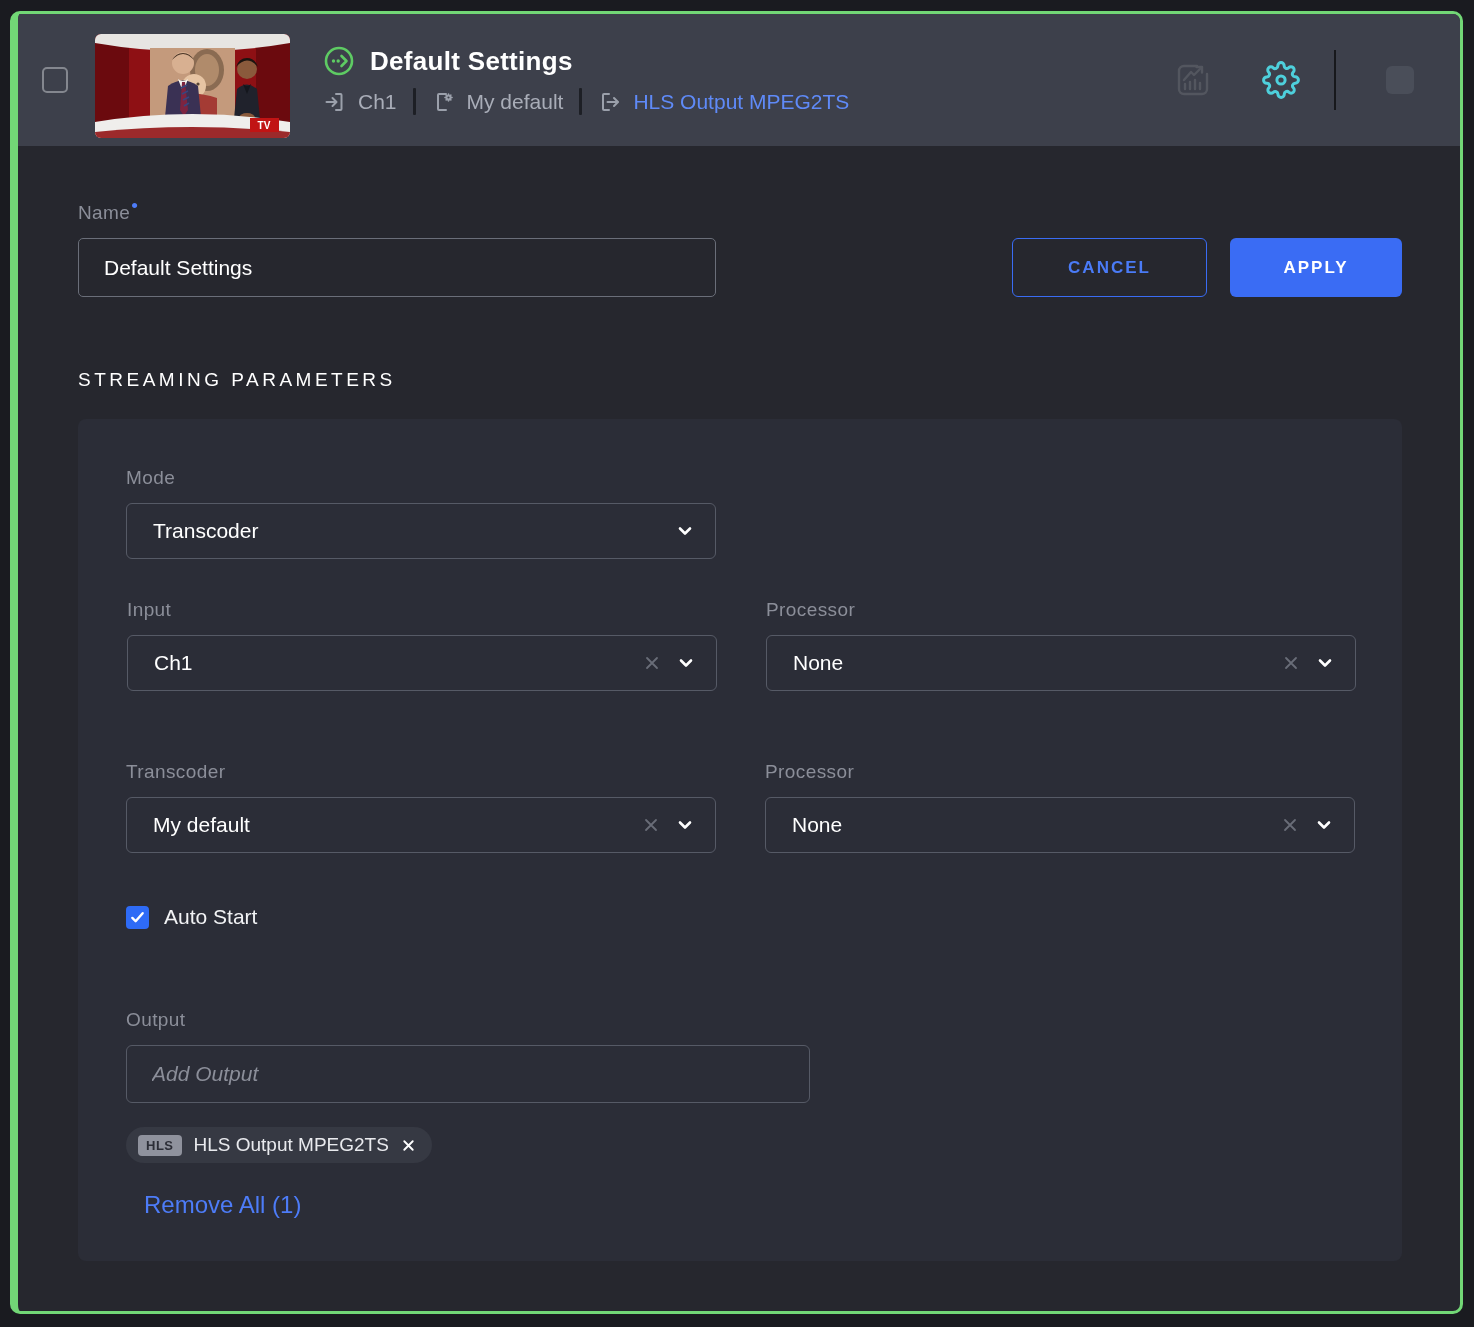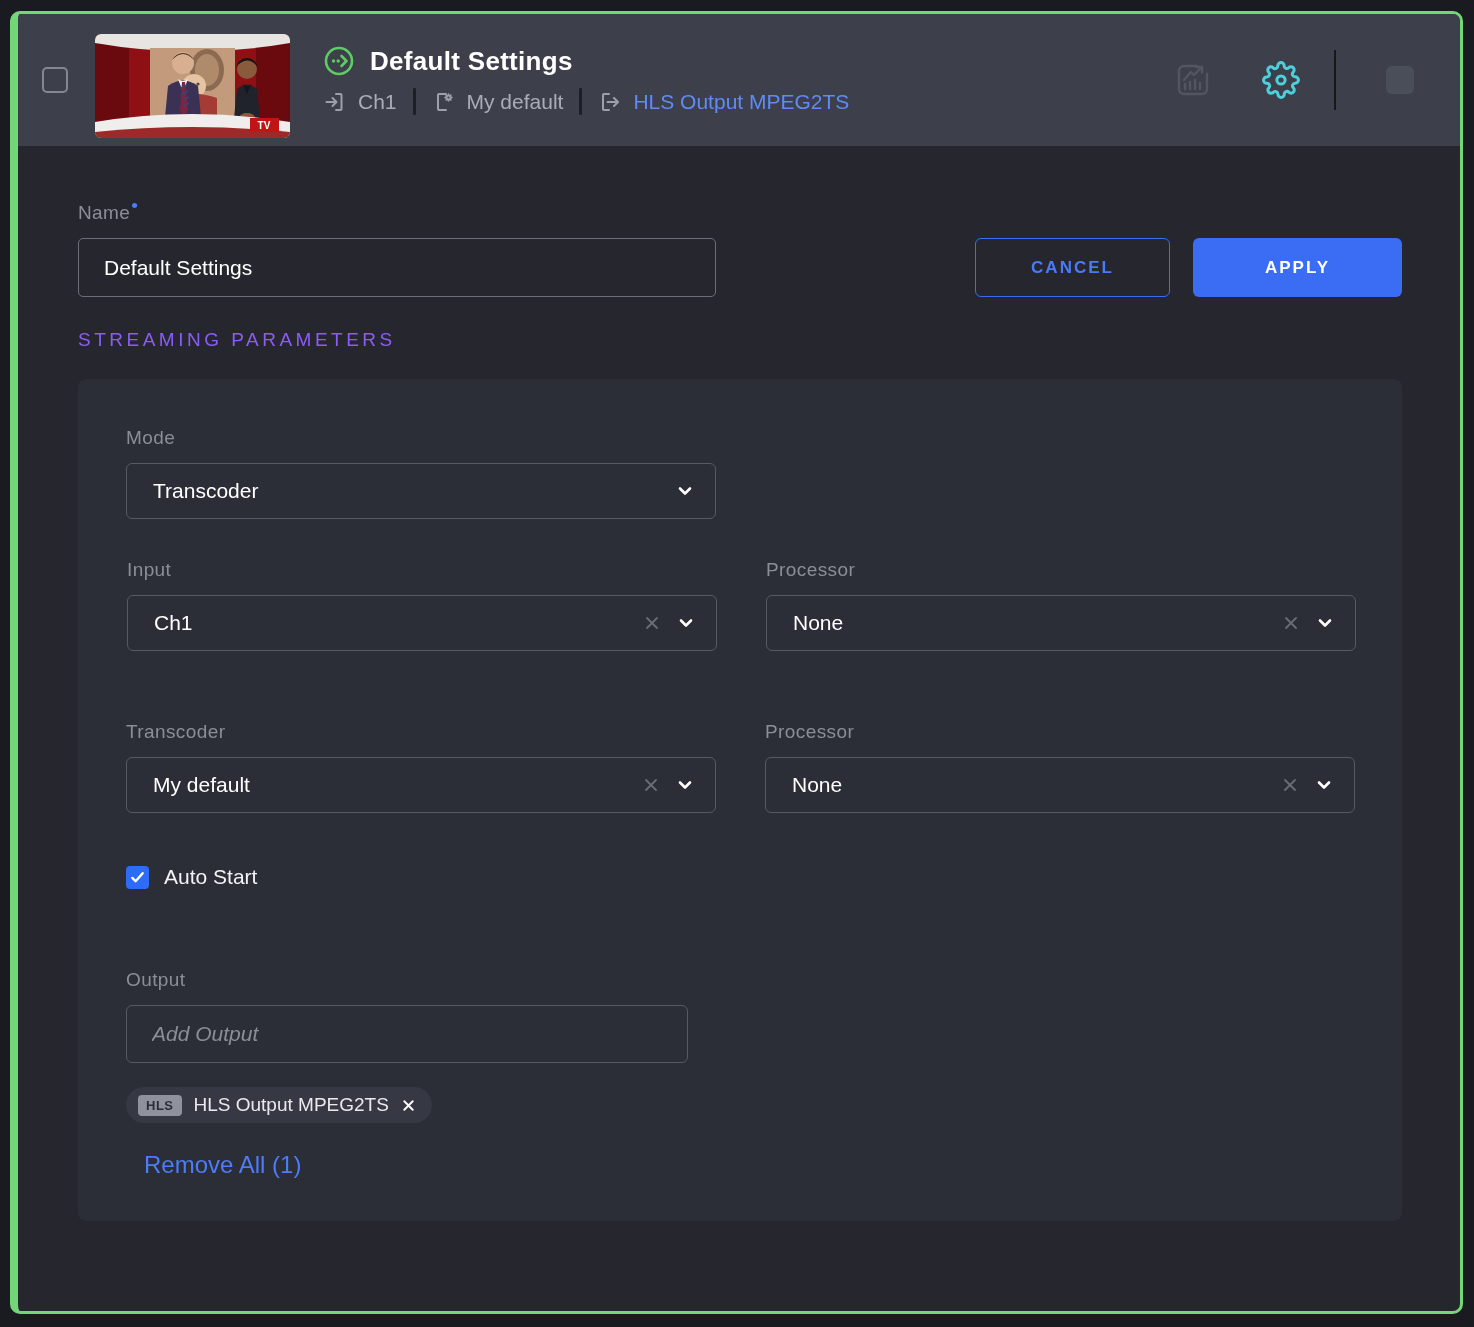--- a/index.html
+++ b/index.html
@@ -37,25 +37,25 @@
   .name-row { margin-top:14px; display:flex; align-items:center; }
   .name-input {
     width:638px; height:59px; background:transparent; border:1px solid #6a6e79; border-radius:5px;
     color:#ffffff; font-size:21px; padding:0 25px; font-family:"Liberation Sans", sans-serif; outline:none;
   }
   .btn-cancel {
     margin-left:auto; width:195px; height:59px; background:transparent; border:1px solid #3a6cf4; border-radius:6px;
     color:#4a7bf7; font-size:17px; font-weight:bold; letter-spacing:2px; cursor:pointer; font-family:"Liberation Sans", sans-serif;
   }
   .btn-apply {
-    margin-left:23px; width:209px; height:59px; background:#3a6cf4; border:none; border-radius:6px;
+    margin-left:23px; width:172px; height:59px; background:#3a6cf4; border:none; border-radius:6px;
     color:#ffffff; font-size:17px; font-weight:bold; letter-spacing:2px; cursor:pointer; font-family:"Liberation Sans", sans-serif;
   }
 
-  .section-title { margin-top:32px; color:#8b5cf6; font-size:19px; letter-spacing:3.5px; }
+  .section-title { margin-top:72px; color:#ffffff; font-size:19px; letter-spacing:3.5px; }
 
   .panel { margin-top:28px; background:#2b2d37; border-radius:8px; padding:48px 46px 42px 48px; }
   .row { display:flex; gap:49px; }
   .col { width:590px; }
   .mt40 { margin-top:40px;justify-content:flex-end; } .mt70 { margin-top:70px; } .mt52 { margin-top:52px; } .mt80 { margin-top:80px; }
   .ctl-label { margin-bottom:14px; }
 
   .select {
     height:56px; border:1px solid #565a66; border-radius:6px; display:flex; align-items:center;
     padding:0 20px 0 26px; cursor:pointer; background:transparent;
@@ -64,21 +64,21 @@
   .clear-x { display:flex; align-items:center; margin-right:14px; cursor:pointer; }
   .chev { display:flex; align-items:center; }
 
   .auto-start { display:flex; align-items:center; gap:15px; cursor:pointer; }
   .cbx { width:23px; height:23px; border-radius:4px; background:#2e6bf6; display:flex; align-items:center; justify-content:center; flex:none; }
   .cbx svg { display:none; }
   .cbx.checked svg { display:block; }
   .auto-start-label { color:#f2f3f5; font-size:21px; }
 
   .output-input {
-    width:562px; height:58px; background:transparent; border:1px solid #565a66; border-radius:6px;
+    width:684px; height:58px; background:transparent; border:1px solid #565a66; border-radius:6px;
     color:#ffffff; font-size:21px; padding:0 25px; font-family:"Liberation Sans", sans-serif; outline:none;
   }
   .output-input::placeholder { color:#8b8e99; font-style:italic; }
 
   .chip-row { margin-top:24px; }
   .chip { display:inline-flex; align-items:center; height:36px; background:#363943; border-radius:18px; padding:0 16px 0 12px; gap:12px; }
   .chip-badge { background:#8f929d; color:#2c2e37; font-size:13px; font-weight:bold; letter-spacing:.5px; padding:3px 8px; border-radius:4px; }
   .chip-label { color:#e9eaee; font-size:19px; }
   .chip-close { display:flex; align-items:center; cursor:pointer; }
 

